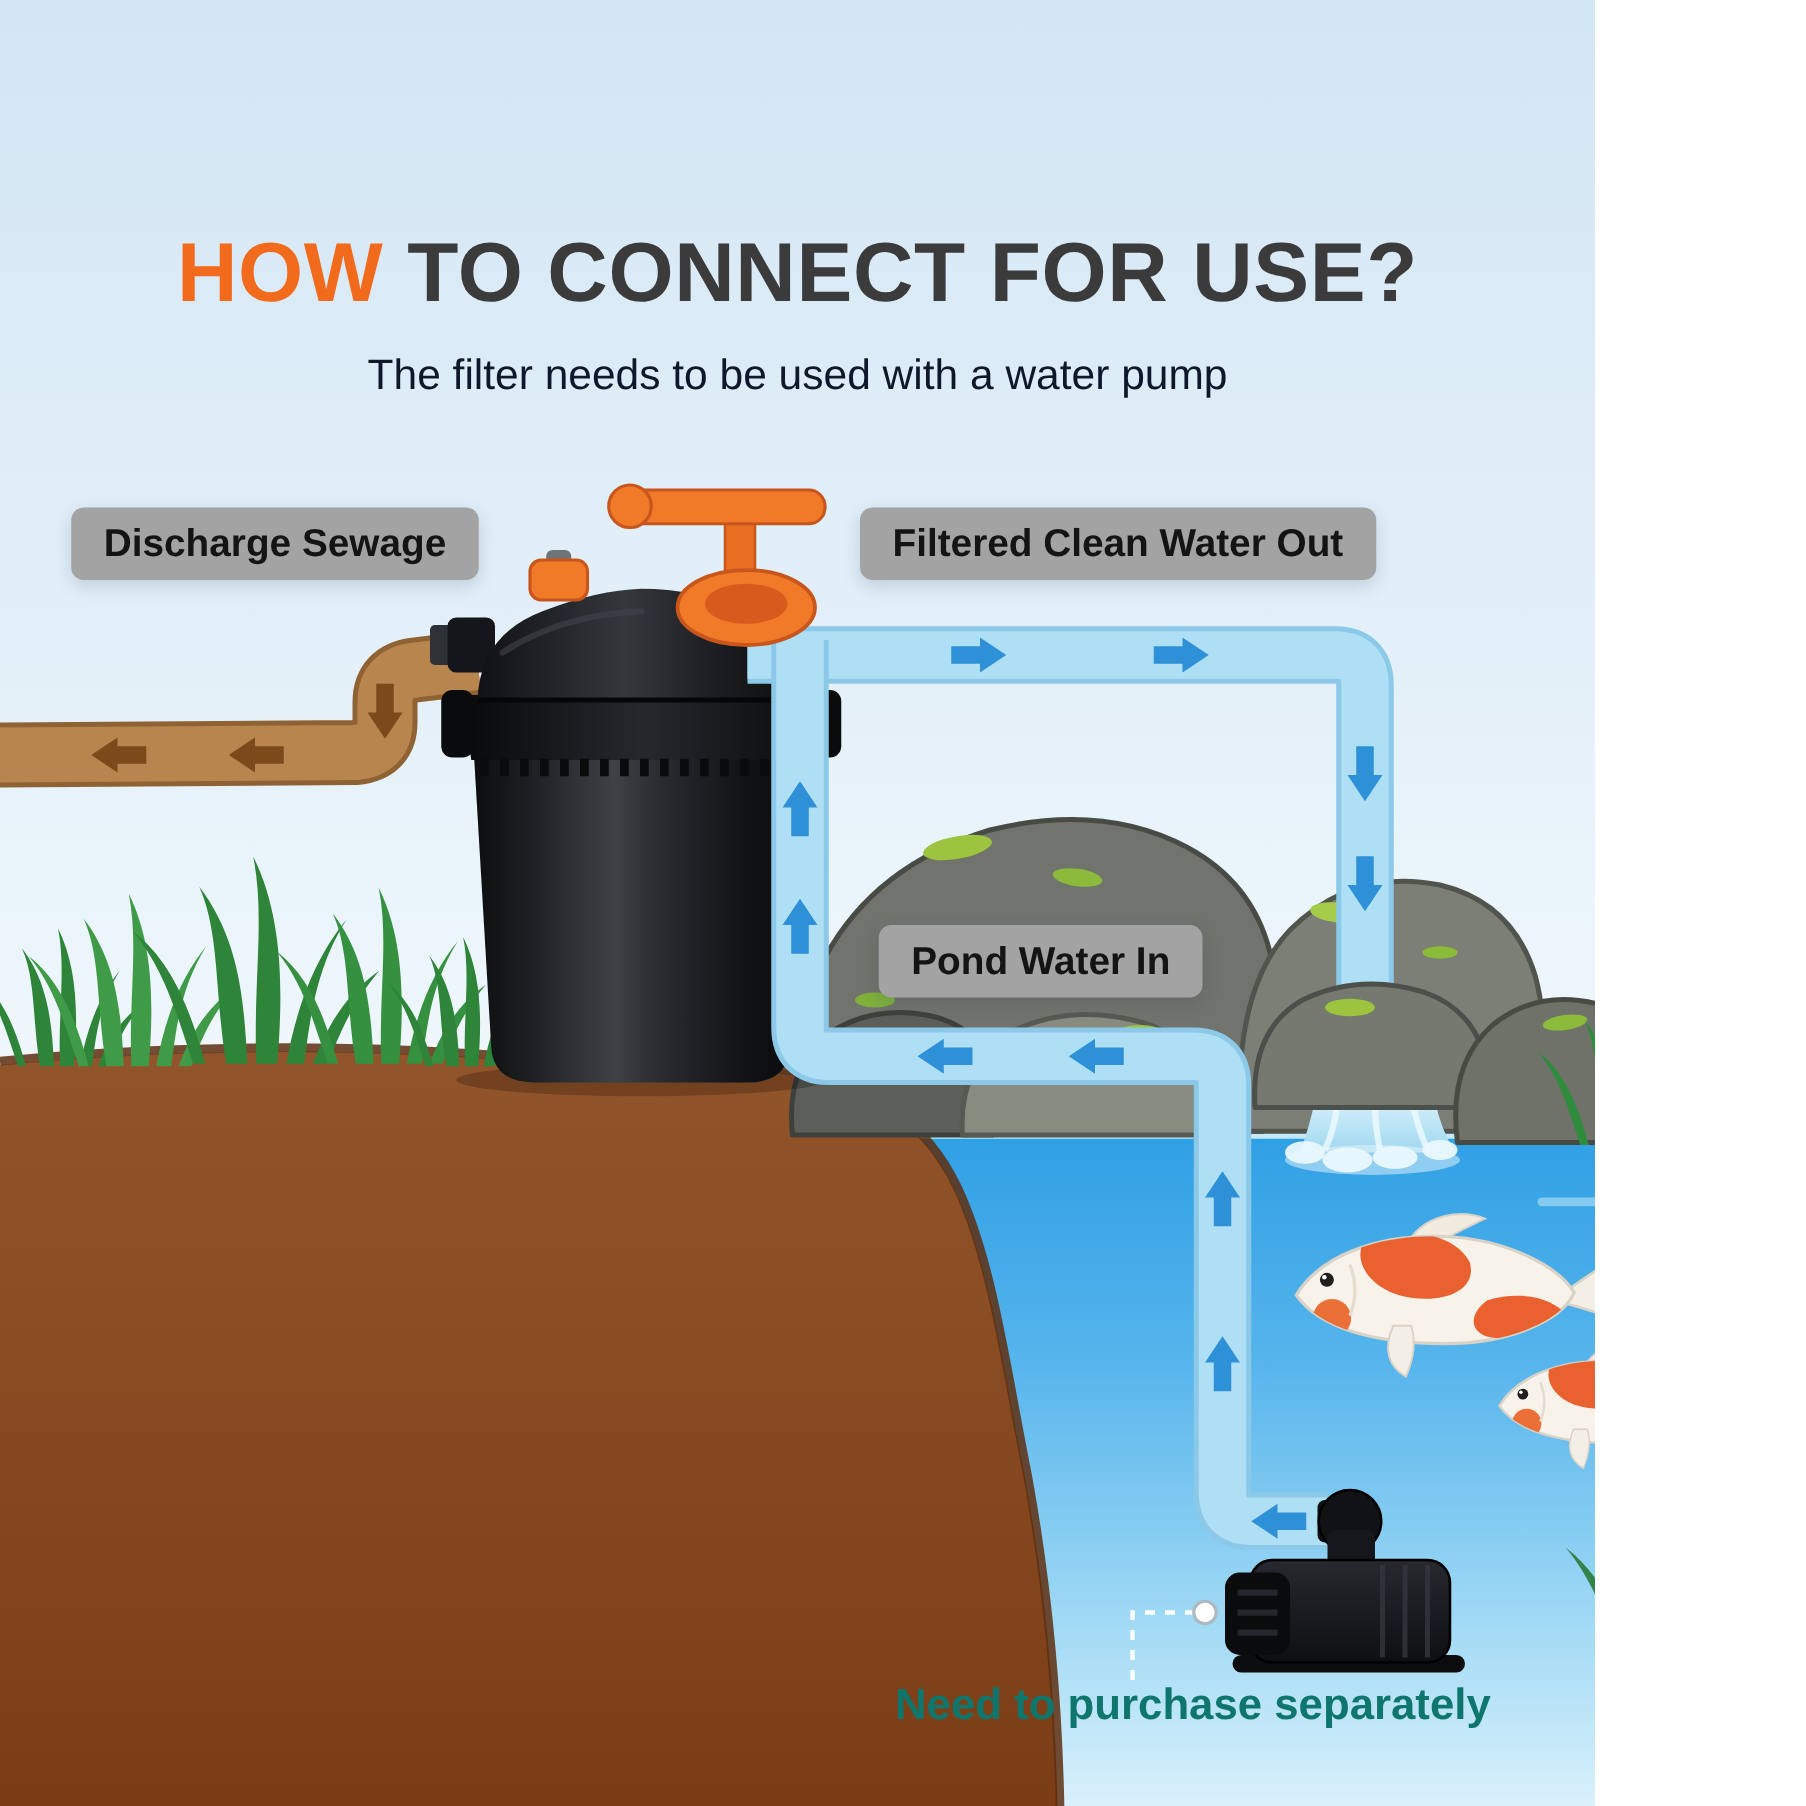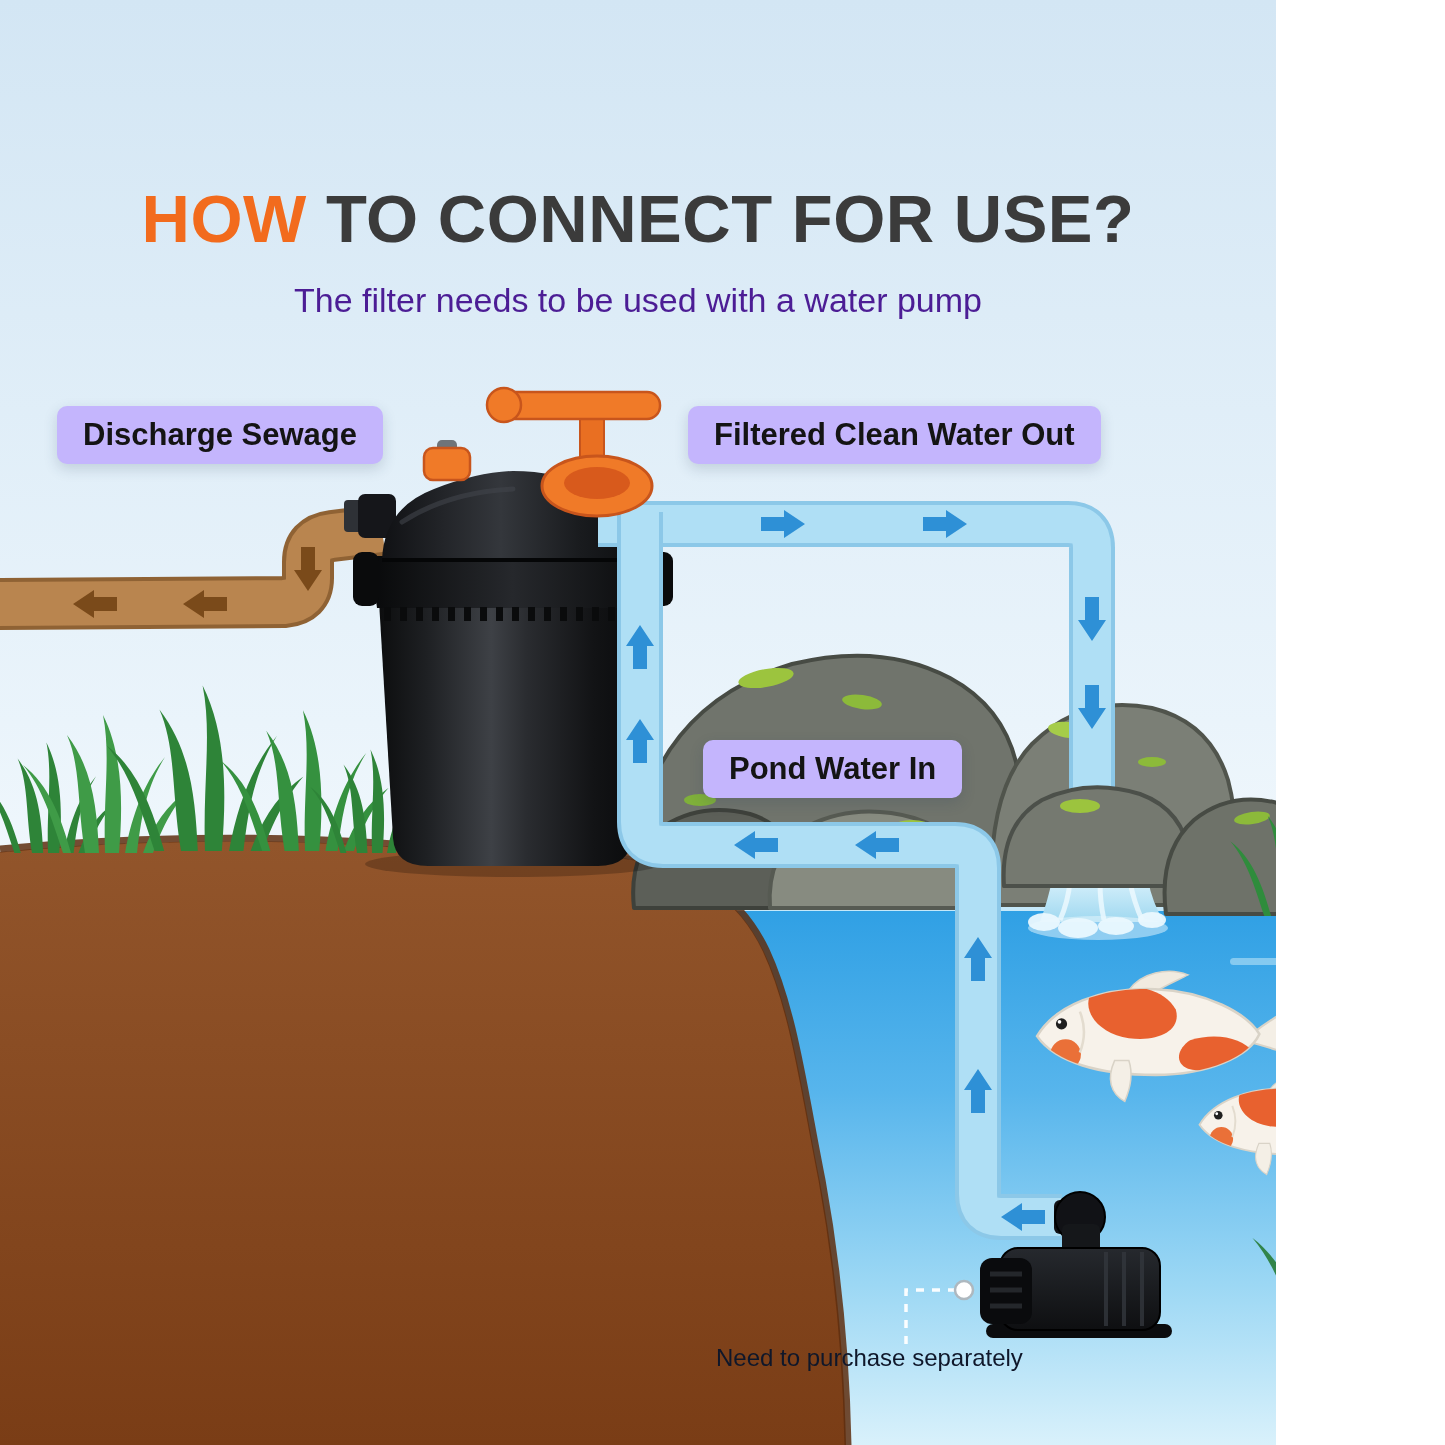--- a/index.html
+++ b/index.html
@@ -20,29 +20,29 @@
   }
   .scene{position:absolute;left:0;top:0;}
   .title{
     position:absolute;top:180px;left:0;width:100%;text-align:center;
     font-size:67px;font-weight:800;letter-spacing:.5px;color:var(--title-dark);
     white-space:pre;
   }
   .title .hl{color:var(--accent-orange);}
   .subtitle{
     position:absolute;top:281px;left:0;width:100%;text-align:center;
-    font-size:34px;font-weight:400;color:#4c1d95;
+    font-size:34px;font-weight:400;color:#0f172a;
   }
   .label{
-    position:absolute;background:#c4b5fd;border-radius:10px;
+    position:absolute;background:#a3a3a3;border-radius:10px;
     box-shadow:0 5px 14px rgba(40,60,90,.18);
     padding:11px 26px;font-size:31px;font-weight:700;color:#141414;white-space:nowrap;
   }
   .note{
-    position:absolute;font-size:24px;font-weight:400;color:#0f172a;white-space:nowrap;
+    position:absolute;font-size:35px;font-weight:700;color:#0f766e;white-space:nowrap;
   }
 </style>
 </head>
 <body>
 
 <div class="canvas">
 
   <svg class="scene" width="1445" height="1445" viewBox="0 0 1445 1445" xmlns="http://www.w3.org/2000/svg">
     <defs>
       <linearGradient id="bgGrad" x1="0" y1="0" x2="0" y2="1">

